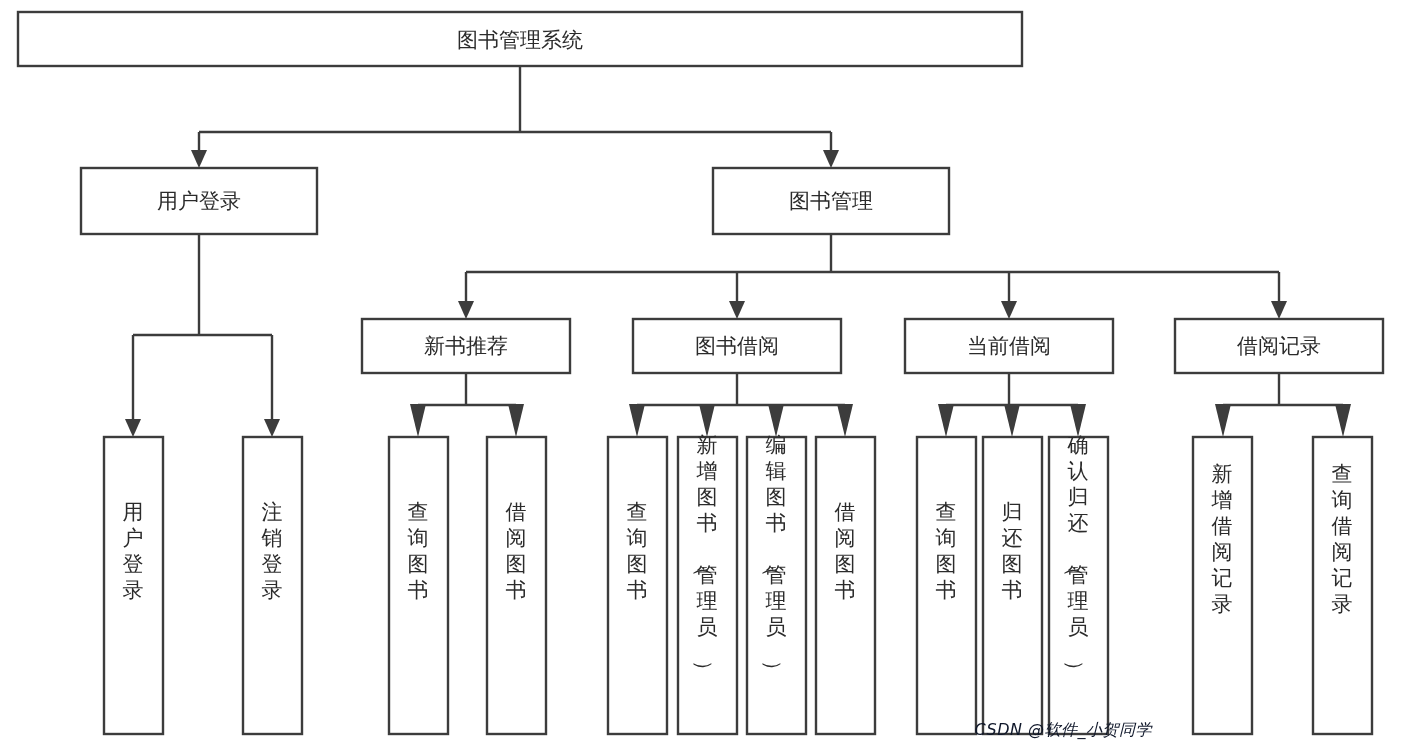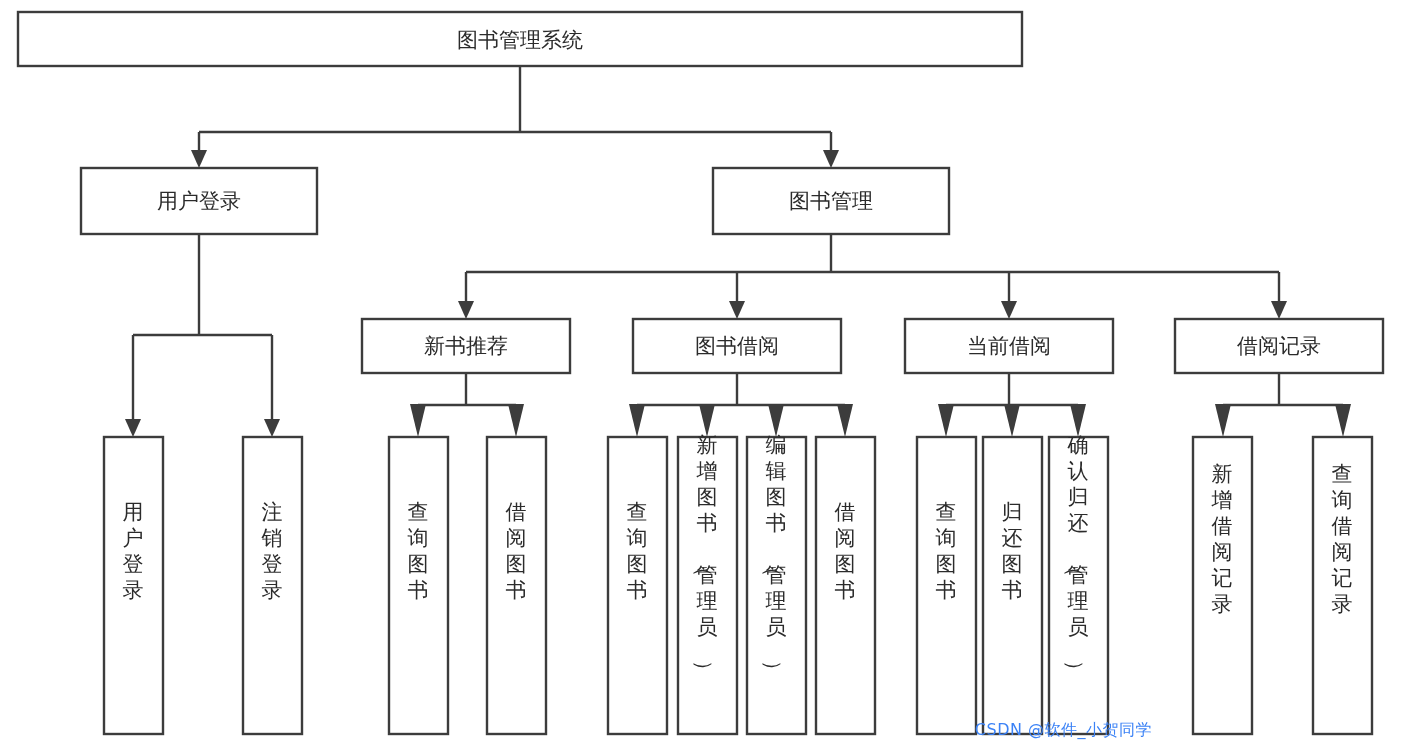--- a/index.html
+++ b/index.html
@@ -53,23 +53,24 @@
   .arrow-head {
     fill: #3c3c3c;
     stroke: none;
   }
   .watermark {
     position: absolute;
     right: 14px;
     bottom: 6px;
     font-family: "DejaVu Sans", "Liberation Sans", sans-serif;
     font-size: 16px;
-    color: #3b82f6;
+    color: #0f172a;
     white-space: nowrap;
     letter-spacing: 0.5px;
+    font-style: italic;
   }
 </style>
 </head>
 <body>
 
 <div id="diagram-root">
 
   <svg id="tree-svg" viewBox="0 0 1405 747">
     <defs>
       <marker id="arrow" viewBox="0 0 12 14" refX="6" refY="13" markerWidth="12" markerHeight="14" orient="auto-start-reverse" markerUnits="userSpaceOnUse">

